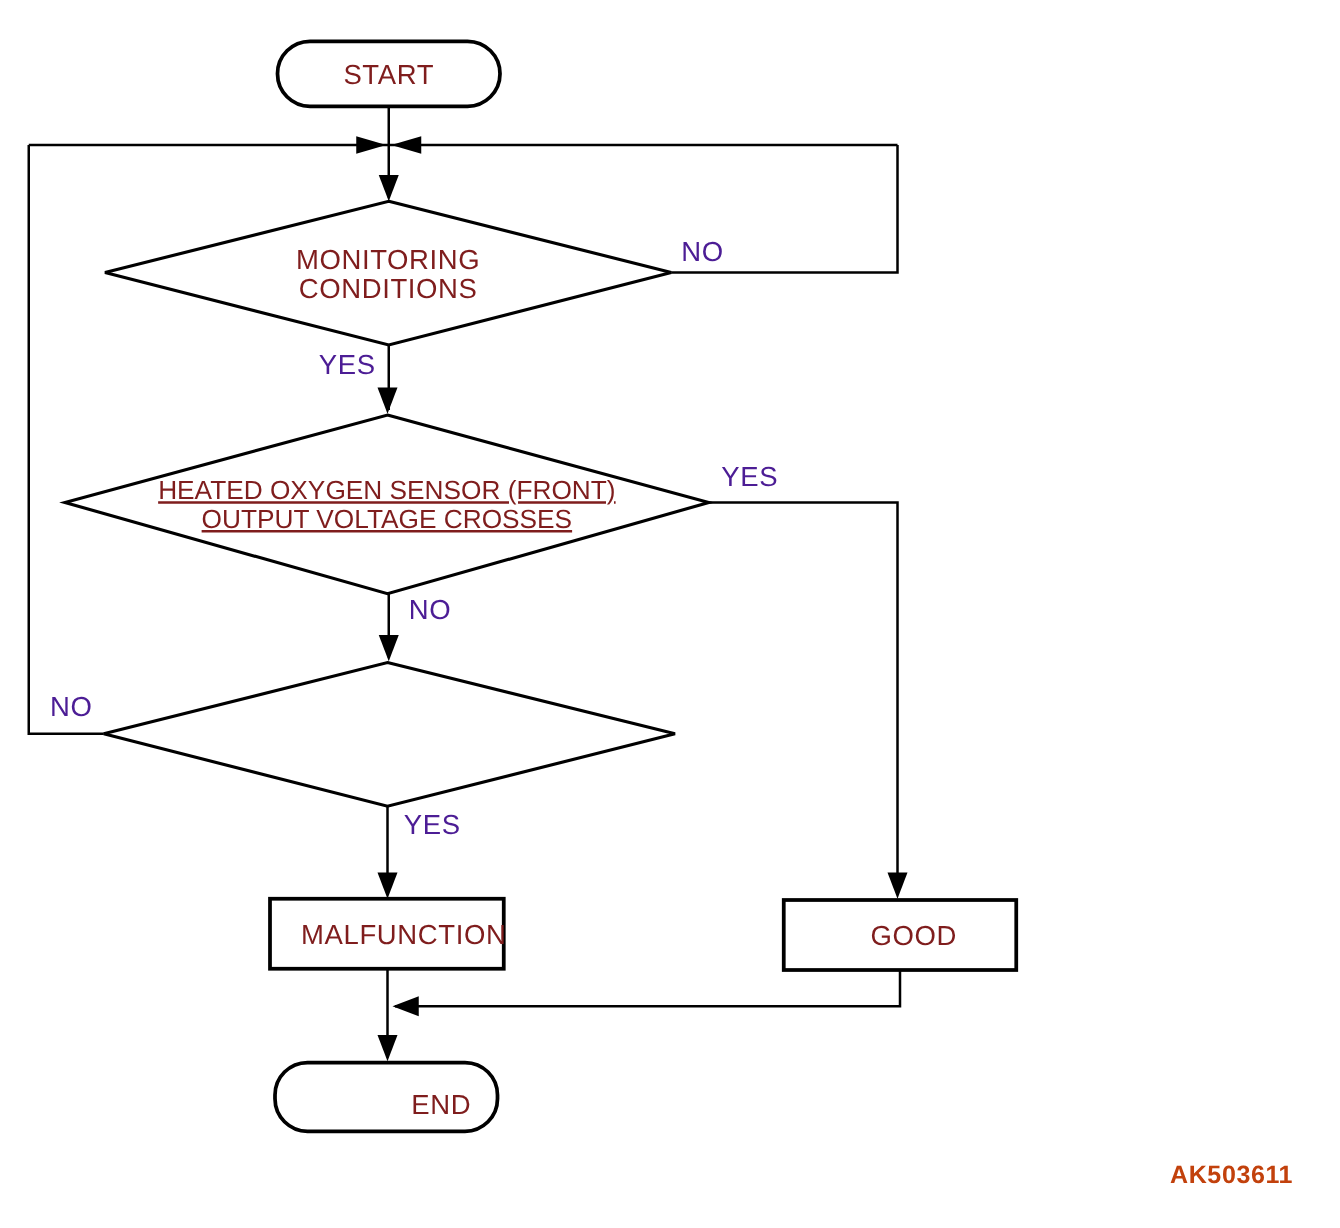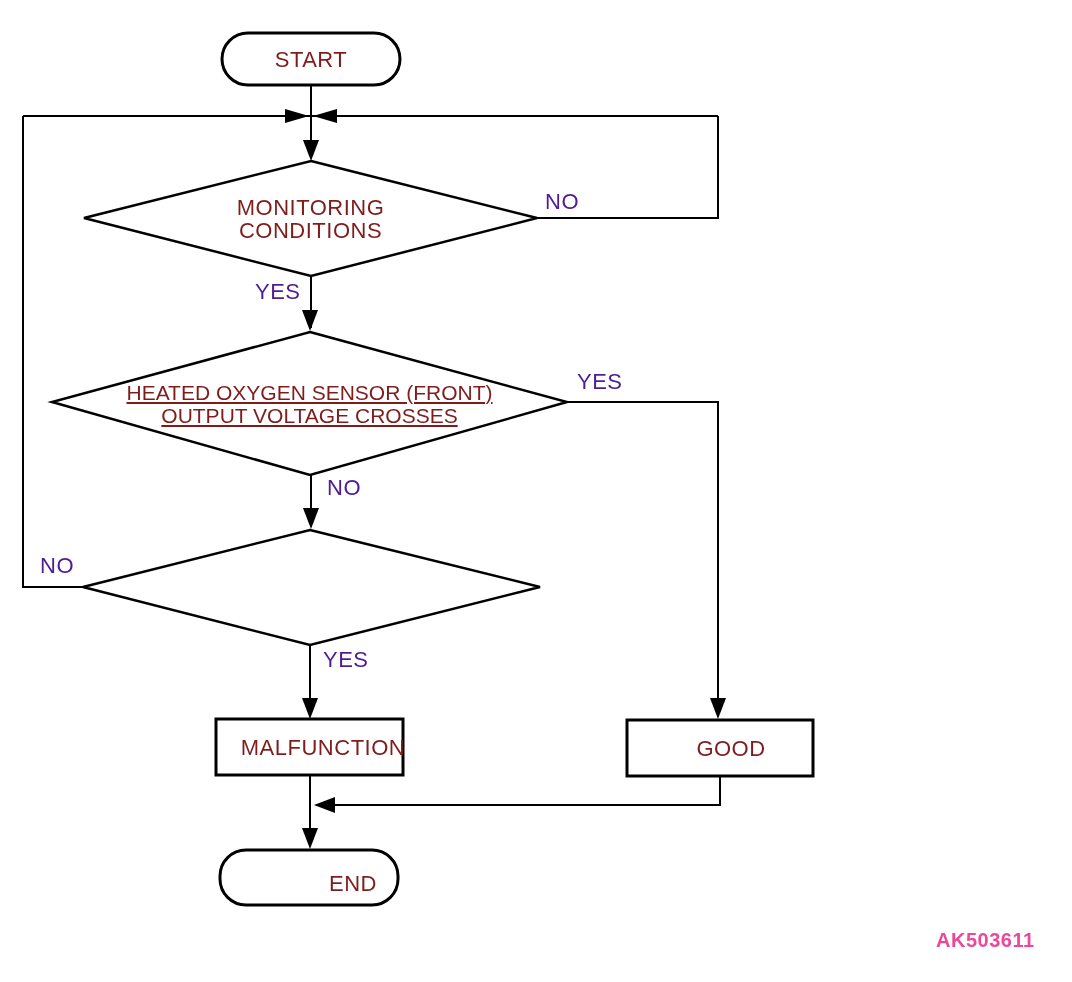--- a/index.html
+++ b/index.html
@@ -42,21 +42,21 @@
     white-space: nowrap;
     color: #4c1d95;
   }
   .figure-code {
     position: absolute;
     left: 936px;
     top: 929px;
     font-size: 20px;
     font-weight: bold;
     letter-spacing: 0.5px;
-    color: #ec4899;
+    color: #c2410c;
   }
   .shape {
     fill: #ffffff;
     stroke: #000000;
   }
   .line {
     fill: none;
     stroke: #000000;
     stroke-width: 2;
   }

